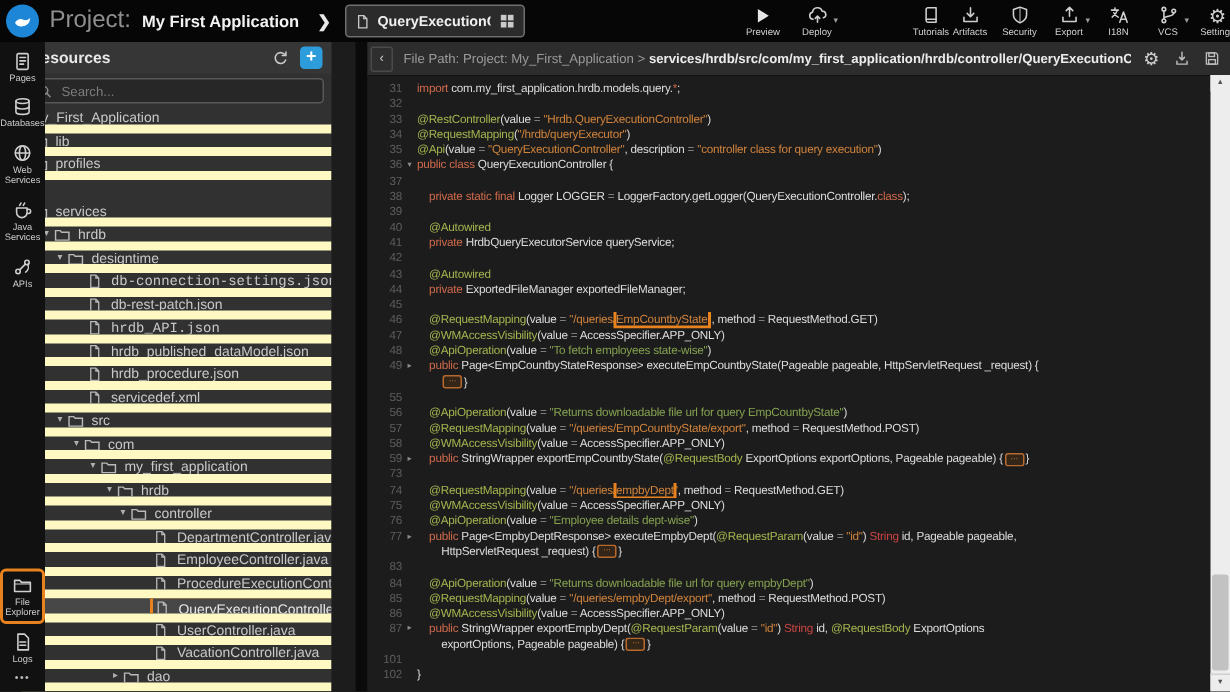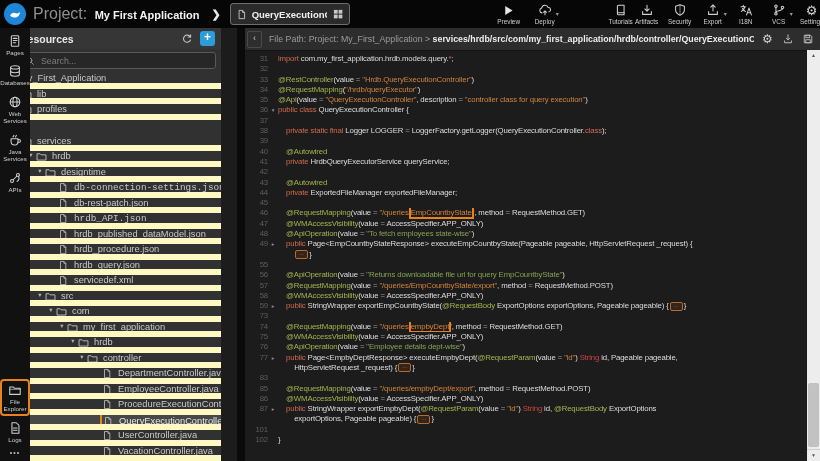--- a/index.html
+++ b/index.html
@@ -399,29 +399,20 @@
           <span>hrdb_published_dataModel.json</span>
         </div>
         <div class="tree-row" style="padding-left: 44px;">
           <span class="tree-ico">
             <svg viewBox="0 0 16 16" width="10" height="11" fill="none" stroke="#b9b9b9" stroke-width="1.4">
               <path d="M4 1.5 h5.5 l3 3 v10 h-8.5 Z"></path>
               <path d="M9.5 1.5 v3 h3"></path>
             </svg>
           </span>
           <span>hrdb_procedure.json</span>
-        </div>
-        <div class="tree-row" style="padding-left: 44px;">
-          <span class="tree-ico">
-            <svg viewBox="0 0 16 16" width="10" height="11" fill="none" stroke="#b9b9b9" stroke-width="1.4">
-              <path d="M4 1.5 h5.5 l3 3 v10 h-8.5 Z"></path>
-              <path d="M9.5 1.5 v3 h3"></path>
-            </svg>
-          </span>
-          <span>hrdb_query.json</span>
         </div>
         <div class="tree-row" style="padding-left: 44px;">
           <span class="tree-ico">
             <svg viewBox="0 0 16 16" width="10" height="11" fill="none" stroke="#b9b9b9" stroke-width="1.4">
               <path d="M4 1.5 h5.5 l3 3 v10 h-8.5 Z"></path>
               <path d="M9.5 1.5 v3 h3"></path>
             </svg>
           </span>
           <span>servicedef.xml</span>
         </div>
@@ -592,20 +583,21 @@
         <div class="cl"><span class="gut">57</span><span class="fm"></span><span class="ct"><span class="tok-p">    </span><span class="tok-a">@RequestMapping</span><span class="tok-p">(value </span><span class="tok-o">= </span><span class="tok-s">"/queries/EmpCountbyState/export"</span><span class="tok-p">, method </span><span class="tok-o">= </span><span class="tok-p">RequestMethod.POST)</span></span></div>
         <div class="cl"><span class="gut">58</span><span class="fm"></span><span class="ct"><span class="tok-p">    </span><span class="tok-a">@WMAccessVisibility</span><span class="tok-p">(value </span><span class="tok-o">= </span><span class="tok-p">AccessSpecifier.APP_ONLY)</span></span></div>
         <div class="cl"><span class="gut">59</span><span class="fm">▸</span><span class="ct"><span class="tok-p">    </span><span class="tok-k">public </span><span class="tok-p">StringWrapper exportEmpCountbyState(</span><span class="tok-a">@RequestBody</span><span class="tok-p"> ExportOptions exportOptions, Pageable pageable) {</span><span class="foldbox">···</span><span class="tok-p">}</span></span></div>
         <div class="cl"><span class="gut">73</span><span class="fm"></span><span class="ct"></span></div>
         <div class="cl"><span class="gut">74</span><span class="fm"></span><span class="ct"><span class="tok-p">    </span><span class="tok-a">@RequestMapping</span><span class="tok-p">(value </span><span class="tok-o">= </span><span class="tok-s">"/queries/</span><span class="tok-s hl-box">empbyDept</span><span class="tok-s">"</span><span class="tok-p">, method </span><span class="tok-o">= </span><span class="tok-p">RequestMethod.GET)</span></span></div>
         <div class="cl"><span class="gut">75</span><span class="fm"></span><span class="ct"><span class="tok-p">    </span><span class="tok-a">@WMAccessVisibility</span><span class="tok-p">(value </span><span class="tok-o">= </span><span class="tok-p">AccessSpecifier.APP_ONLY)</span></span></div>
         <div class="cl"><span class="gut">76</span><span class="fm"></span><span class="ct"><span class="tok-p">    </span><span class="tok-a">@ApiOperation</span><span class="tok-p">(value </span><span class="tok-o">= </span><span class="tok-g">"Employee details dept-wise"</span><span class="tok-p">)</span></span></div>
         <div class="cl"><span class="gut">77</span><span class="fm">▸</span><span class="ct"><span class="tok-p">    </span><span class="tok-k">public </span><span class="tok-p">Page&lt;EmpbyDeptResponse&gt; executeEmpbyDept(</span><span class="tok-a">@RequestParam</span><span class="tok-p">(value </span><span class="tok-o">= </span><span class="tok-s">"id"</span><span class="tok-p">) </span><span class="tok-r">String</span><span class="tok-p"> id, Pageable pageable,</span></span></div>
         <div class="cl"><span class="gut"></span><span class="fm"></span><span class="ct"><span class="tok-p">        HttpServletRequest _request) {</span><span class="foldbox">···</span><span class="tok-p">}</span></span></div>
         <div class="cl"><span class="gut">83</span><span class="fm"></span><span class="ct"></span></div>
+        <div class="cl"><span class="gut">84</span><span class="fm"></span><span class="ct"><span class="tok-p">    </span><span class="tok-a">@ApiOperation</span><span class="tok-p">(value </span><span class="tok-o">= </span><span class="tok-g">"Returns downloadable file url for query empbyDept"</span><span class="tok-p">)</span></span></div>
         <div class="cl"><span class="gut">85</span><span class="fm"></span><span class="ct"><span class="tok-p">    </span><span class="tok-a">@RequestMapping</span><span class="tok-p">(value </span><span class="tok-o">= </span><span class="tok-s">"/queries/empbyDept/export"</span><span class="tok-p">, method </span><span class="tok-o">= </span><span class="tok-p">RequestMethod.POST)</span></span></div>
         <div class="cl"><span class="gut">86</span><span class="fm"></span><span class="ct"><span class="tok-p">    </span><span class="tok-a">@WMAccessVisibility</span><span class="tok-p">(value </span><span class="tok-o">= </span><span class="tok-p">AccessSpecifier.APP_ONLY)</span></span></div>
         <div class="cl"><span class="gut">87</span><span class="fm">▸</span><span class="ct"><span class="tok-p">    </span><span class="tok-k">public </span><span class="tok-p">StringWrapper exportEmpbyDept(</span><span class="tok-a">@RequestParam</span><span class="tok-p">(value </span><span class="tok-o">= </span><span class="tok-s">"id"</span><span class="tok-p">) </span><span class="tok-r">String</span><span class="tok-p"> id, </span><span class="tok-a">@RequestBody</span><span class="tok-p"> ExportOptions</span></span></div>
         <div class="cl"><span class="gut"></span><span class="fm"></span><span class="ct"><span class="tok-p">        exportOptions, Pageable pageable) {</span><span class="foldbox">···</span><span class="tok-p">}</span></span></div>
         <div class="cl"><span class="gut">101</span><span class="fm"></span><span class="ct"></span></div>
         <div class="cl"><span class="gut">102</span><span class="fm"></span><span class="ct"><span class="tok-p">}</span></span></div>
       </div>
     <div class="sb">
       <div class="sb-btn up">▲</div>
       <div class="sb-thumb"></div>

